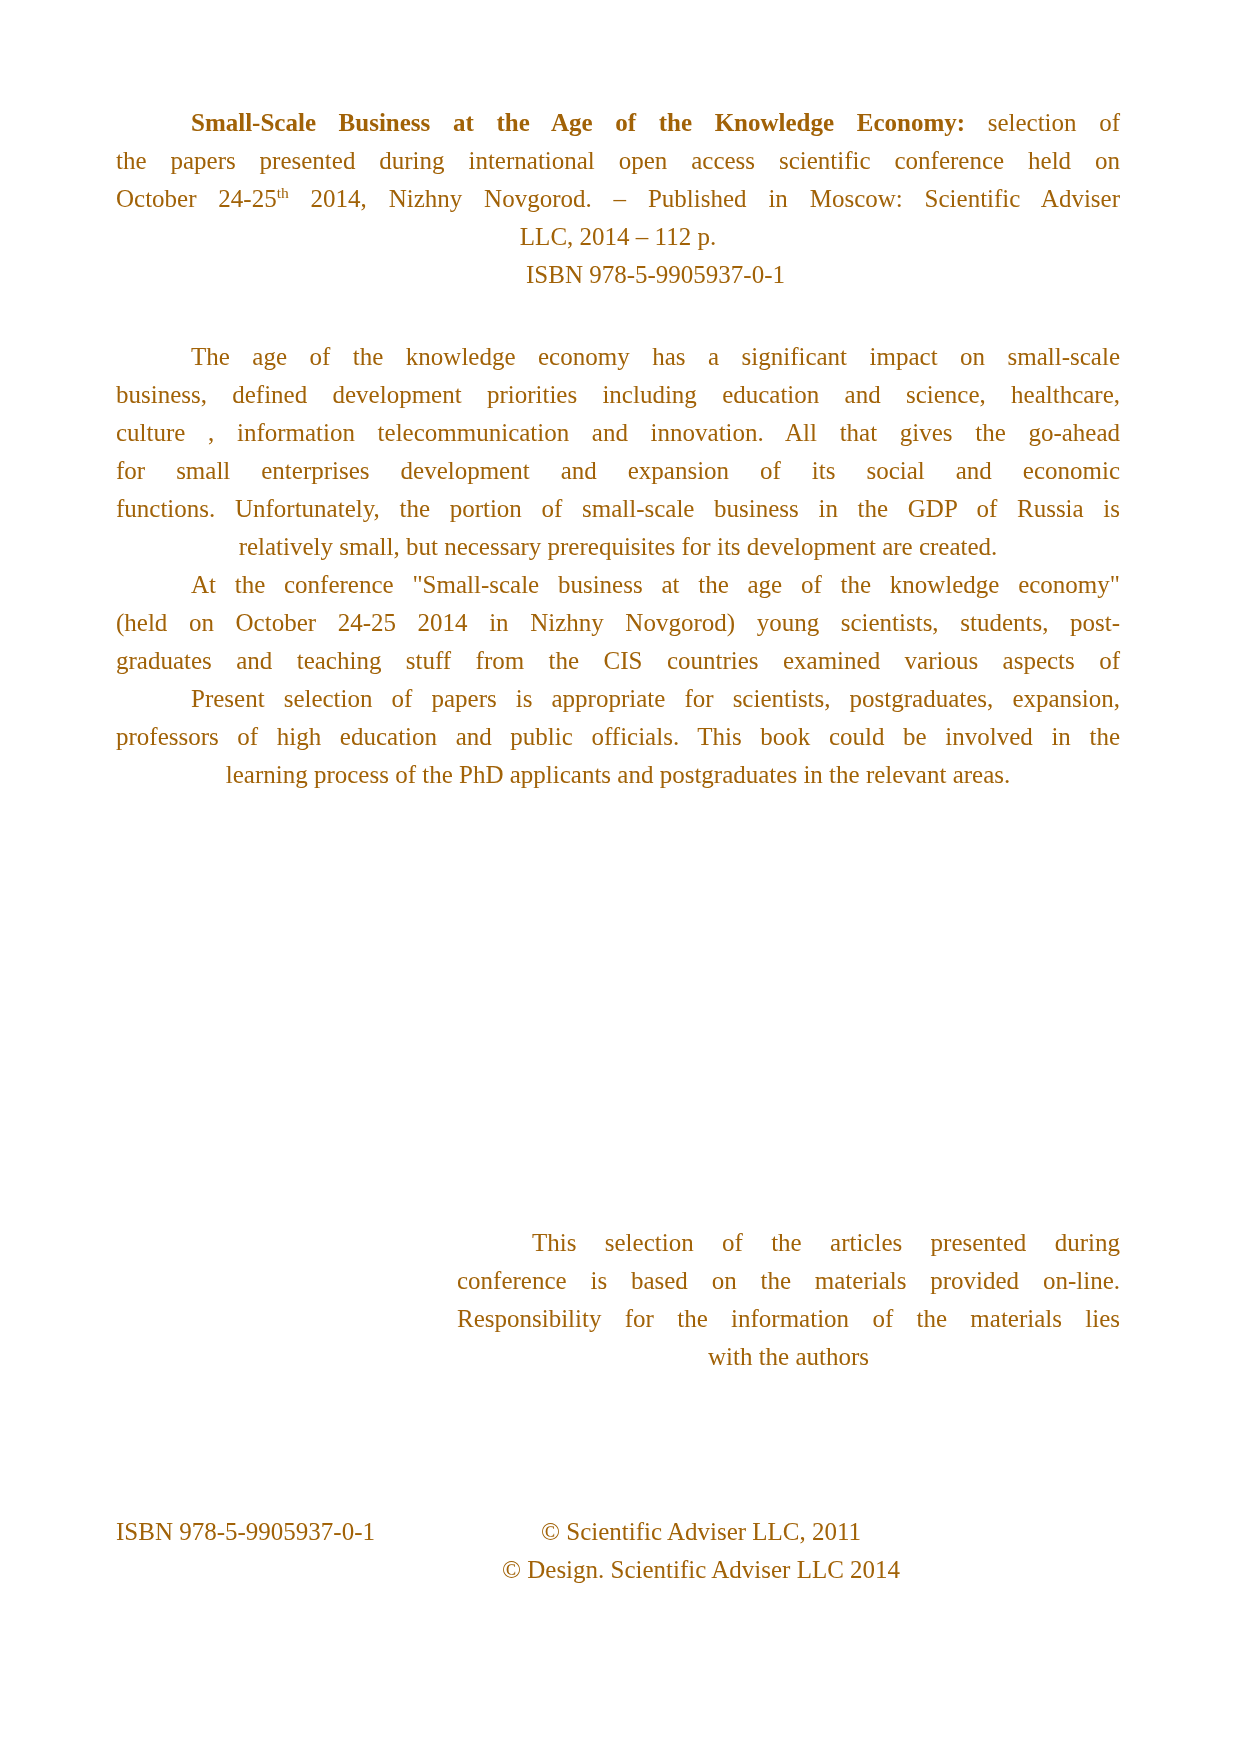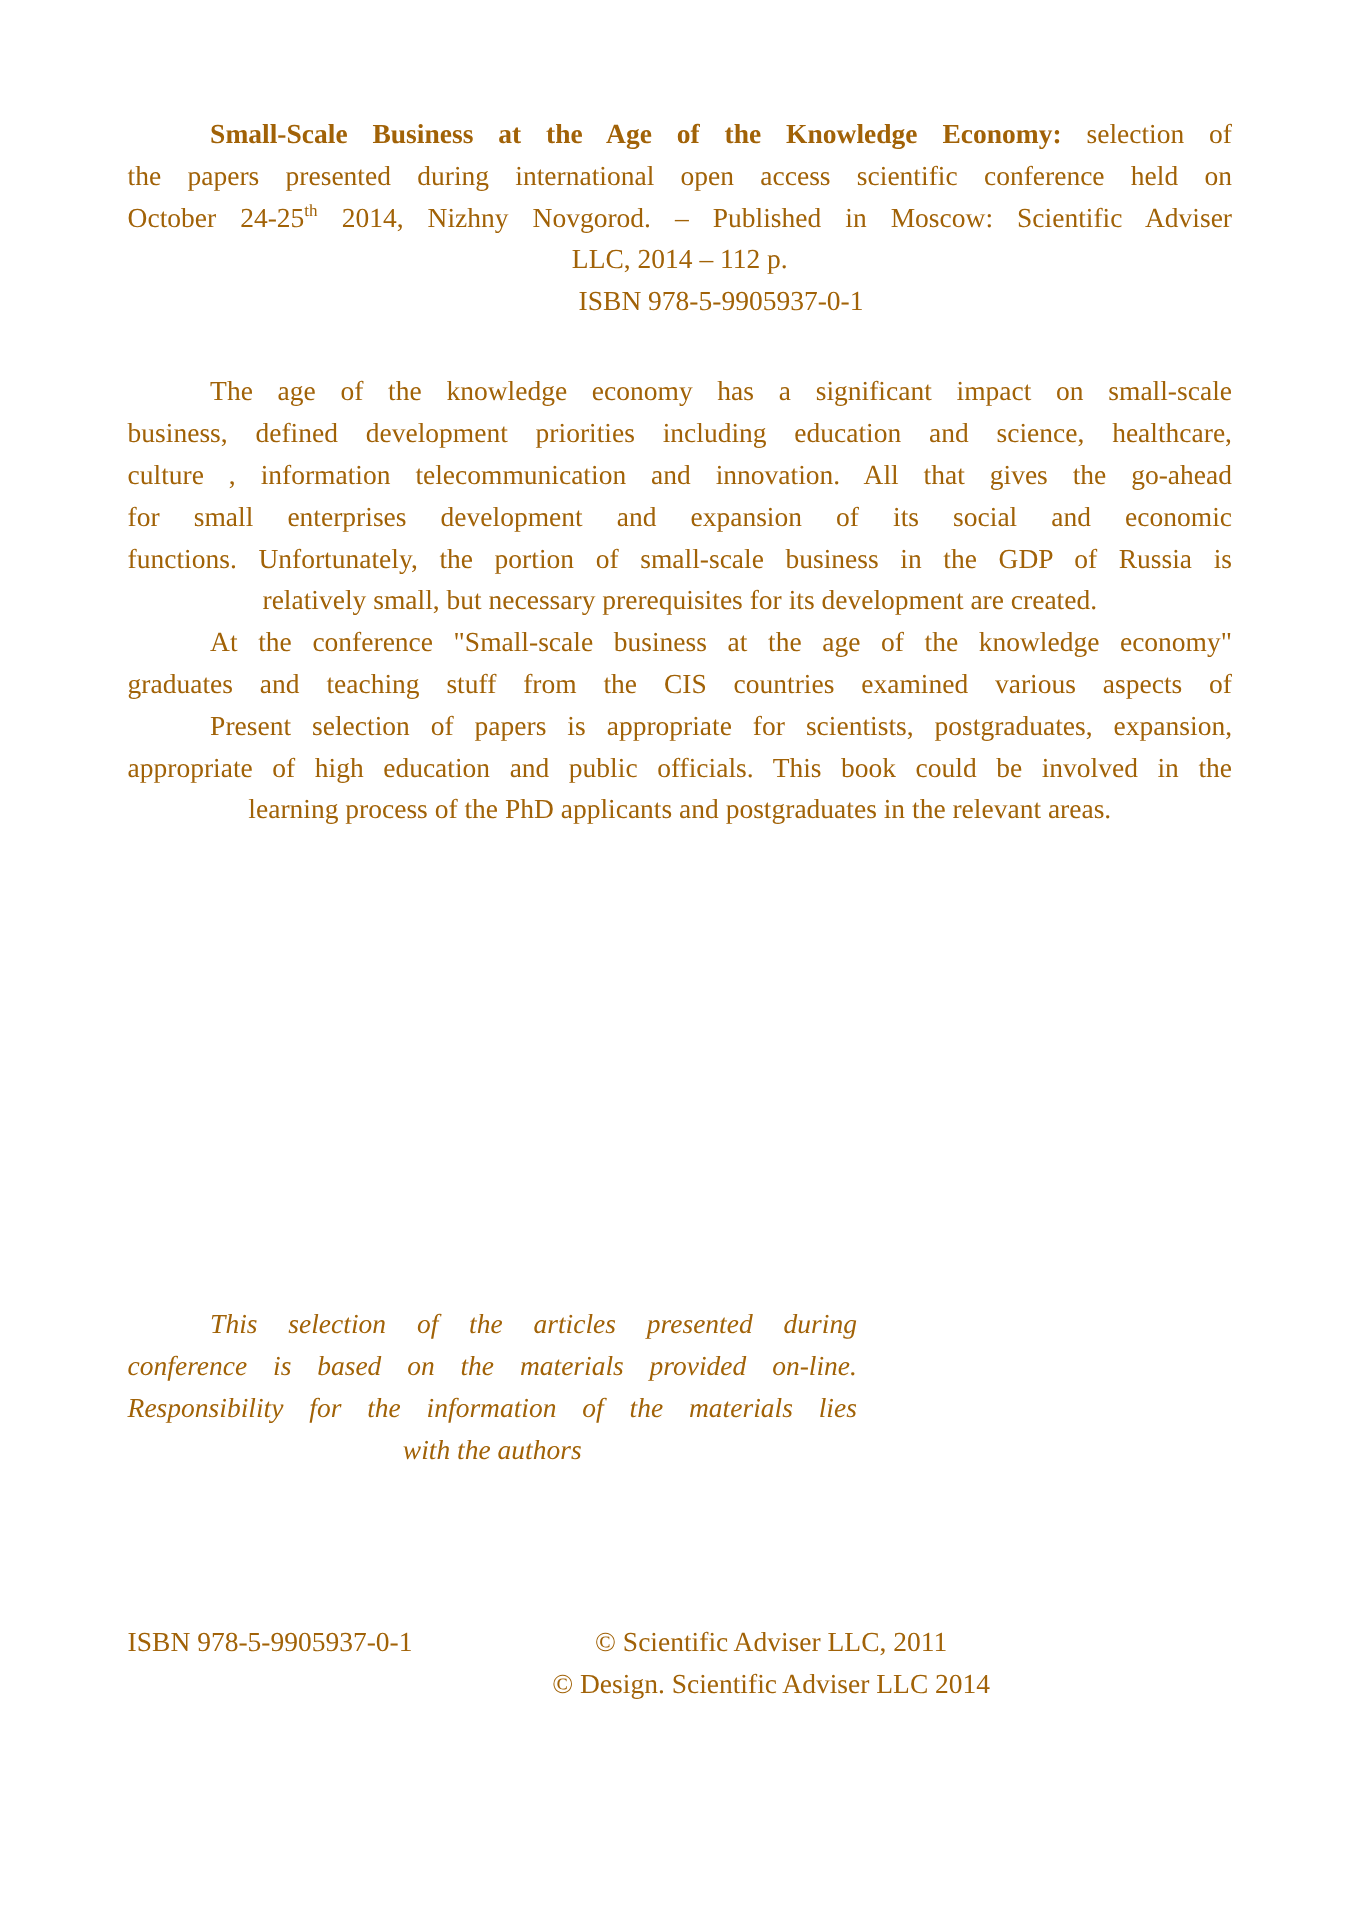--- a/index.html
+++ b/index.html
@@ -28,22 +28,22 @@
   .indent { text-indent: 75px; }
   .citation-block { margin-bottom: 44px; }
   .bold { font-weight: bold; }
   sup {
     font-size: 0.62em;
     line-height: 0;
     vertical-align: super;
   }
   .disclaimer-block {
     margin-top: 430px;
+    margin-left: 341px;
     width: 663px;
-    font-style: italic;
   }
   .footer-row {
     margin-top: 137px;
     display: flex;
     align-items: flex-start;
   }
   .footer-isbn {
     flex: 0 0 386px;
     width: 386px;
   }
@@ -65,26 +65,27 @@
     <div class="line jfull indent">The age of the knowledge economy has a significant impact on small-scale</div>
     <div class="line jfull">business, defined development priorities including education and science, healthcare,</div>
     <div class="line jfull">culture , information telecommunication and innovation. All that gives the go-ahead</div>
     <div class="line jfull">for small enterprises development and expansion of its social and economic</div>
     <div class="line jfull">functions. Unfortunately, the portion of small-scale business in the GDP of Russia is</div>
     <div class="line">relatively small, but necessary prerequisites for its development are created.</div>
   </section>
 
   <section>
     <div class="line jfull indent">At the conference "Small-scale business at the age of the knowledge economy"</div>
+    <div class="line jfull">(held on October 24-25 2014 in Nizhny Novgorod) young scientists, students, post-</div>
     <div class="line jfull">graduates and teaching stuff from the CIS countries examined various aspects of</div>
   </section>
 
   <section>
     <div class="line jfull indent">Present selection of papers is appropriate for scientists, postgraduates, expansion,</div>
-    <div class="line jfull">appropriate of high education and public officials. This book could be involved in the</div>
+    <div class="line jfull">professors of high education and public officials. This book could be involved in the</div>
     <div class="line">learning process of the PhD applicants and postgraduates in the relevant areas.</div>
   </section>
 
   <section class="disclaimer-block">
     <div class="line jfull indent">This selection of the articles presented during</div>
     <div class="line jfull">conference is based on the materials provided on-line.</div>
     <div class="line jfull">Responsibility for the information of the materials lies</div>
     <div class="line">with the authors</div>
   </section>
 

